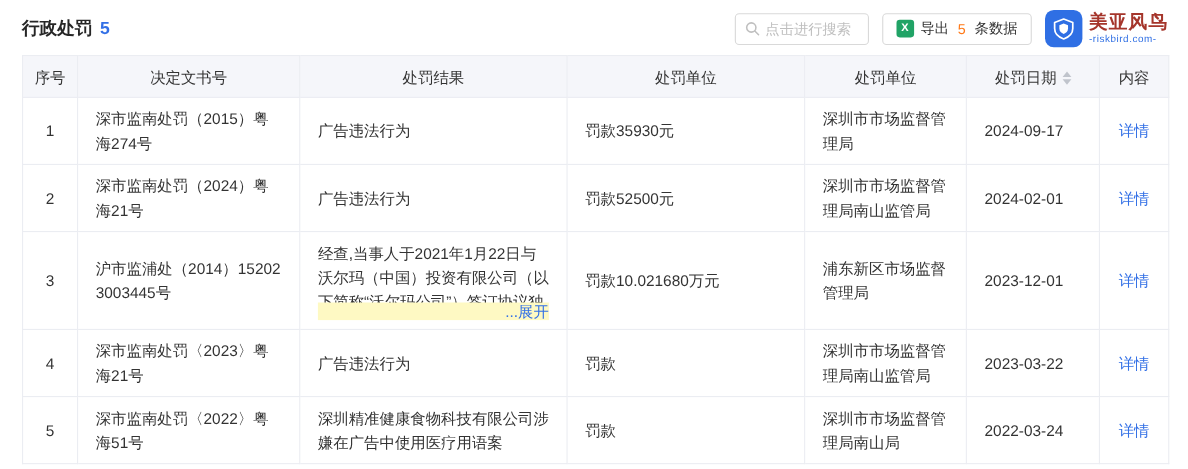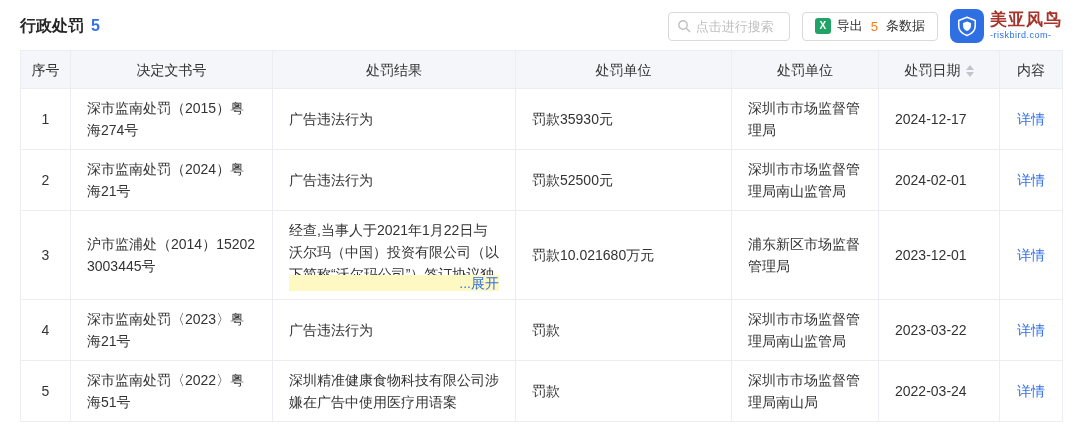--- a/index.html
+++ b/index.html
@@ -113,21 +113,21 @@
             <th><span>内容</span></th>
           </tr>
       </thead>
       <tbody>
           <tr style="height: 60px;">
             <td class="c-index">1</td>
             <td>深市监南处罚（2015）粤海274号</td>
             <td>广告违法行为</td>
             <td>罚款35930元</td>
             <td>深圳市市场监督管理局</td>
-            <td>2024-12-17</td>
+            <td>2024-09-17</td>
             <td class="c-detail"><a class="detail-link">详情</a></td>
           </tr>
           <tr style="height: 59px;">
             <td class="c-index">2</td>
             <td>深市监南处罚（2024）粤海21号</td>
             <td>广告违法行为</td>
             <td>罚款52500元</td>
             <td>深圳市市场监督管理局南山监管局</td>
             <td>2024-02-01</td>
             <td class="c-detail"><a class="detail-link">详情</a></td>

